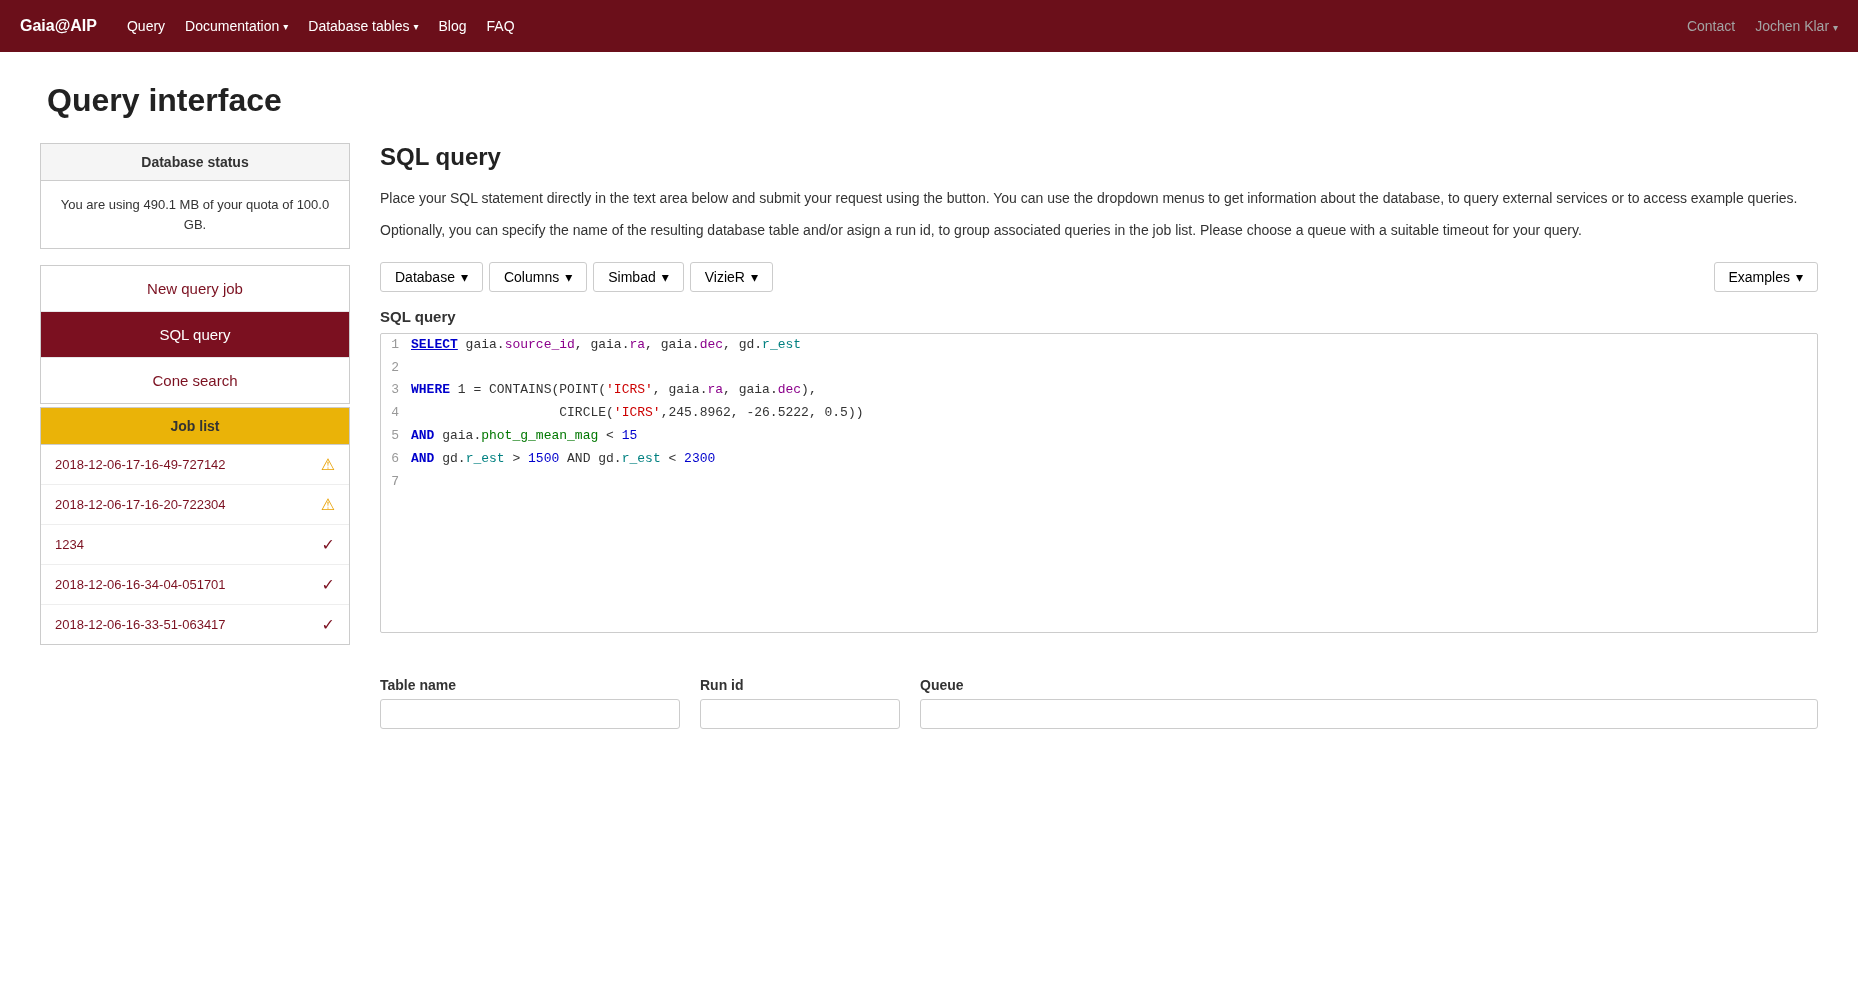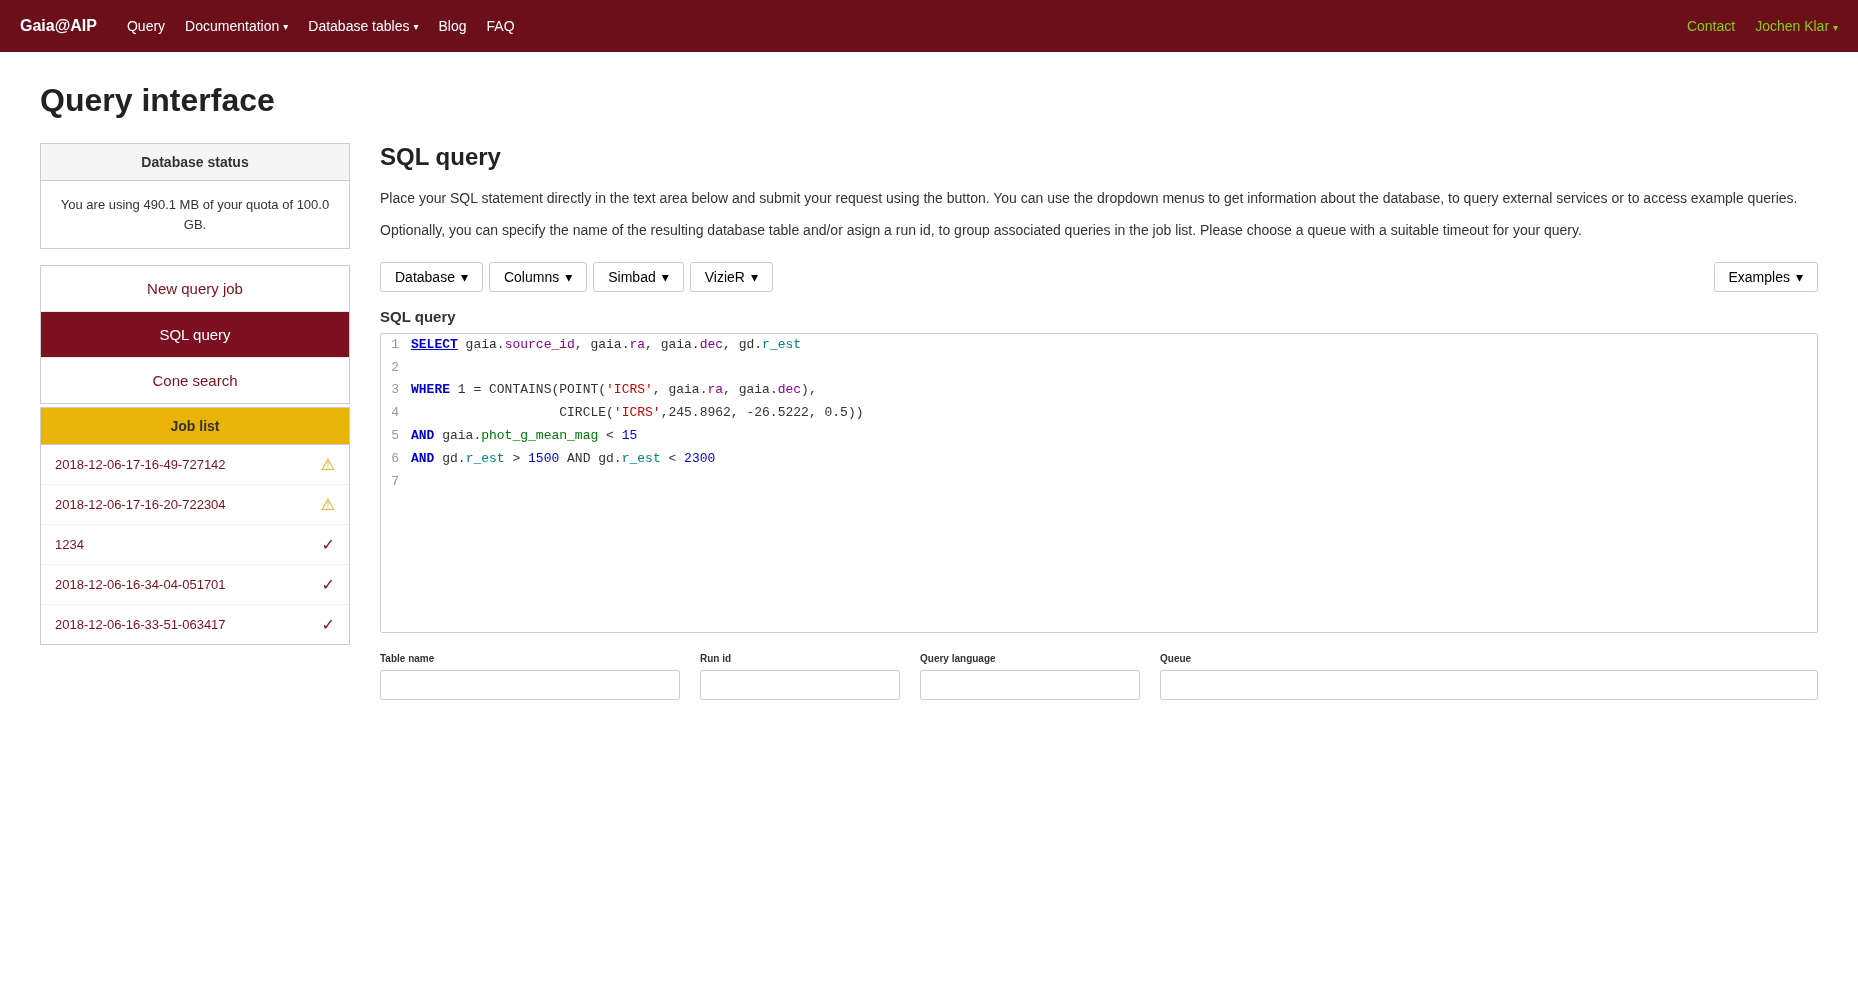--- a/index.html
+++ b/index.html
@@ -33,21 +33,21 @@
       cursor: pointer;
       display: flex;
       align-items: center;
       gap: 4px;
     }
     nav .nav-right {
       display: flex;
       align-items: center;
       gap: 20px;
     }
-    nav .nav-right a { color: #84cc16; text-decoration: none; font-size: 14px; cursor: pointer; }
+    nav .nav-right a { color: #a3a3a3; text-decoration: none; font-size: 14px; cursor: pointer; }
     .dropdown-arrow { font-size: 10px; }
 
     .content-area {
       display: flex;
       gap: 30px;
       margin-top: 90px;
       padding: 0 40px 40px;
       width: 100%;
     }
 
@@ -216,21 +216,22 @@
       margin-top: 20px;
       align-items: flex-end;
     }
     .form-group {
       display: flex;
       flex-direction: column;
       gap: 6px;
     }
     .form-group label {
       font-weight: bold;
-      font-size: 10px;
+      font-size: 14px;
+      margin-top: 24px;
     }
     .form-group input, .form-group select {
       padding: 6px 10px;
       border: 1px solid #ccc;
       border-radius: 3px;
       font-size: 14px;
       min-width: 200px;
     }
 
     
@@ -259,21 +260,21 @@
   </div>
   <div class="nav-right">
     <a>Contact</a>
     <a>
       <span>Jochen Klar</span>
       <span class="dropdown-arrow">▾</span>
     </a>
   </div>
 </nav>
 
-<div style="padding: 30px 40px 0;">
+<div style="padding: 30px 40px 0; margin-left: 7px;">
   <h1 style="font-size: 32px; font-weight: bold; color: #222; margin-bottom: 24px;">Query interface</h1>
 </div>
 
 <div class="content-area" style="margin-top: 0;">
 
   <div class="sidebar">
 
     <div class="sidebar-section">
       <div class="sidebar-section-header">Database status</div>
       <div class="sidebar-section-body">You are using 490.1 MB of your quota of 100.0 GB.</div>
@@ -400,24 +401,20 @@
 
     <div class="form-row">
       <div class="form-group">
         <label>Table name</label>
         <input type="text" style="width: 300px;">
       </div>
       <div class="form-group">
         <label>Run id</label>
         <input type="text" style="width: 200px;">
       </div>
-      <div class="form-group">
-        <label>Query language</label>
-        <input type="text" style="width: 220px;">
-      </div>
       <div class="form-group" style="flex:1;">
         <label>Queue</label>
         <input type="text" style="width: 100%;">
       </div>
     </div>
 
   </div>
 </div>
 
 </body></html>

